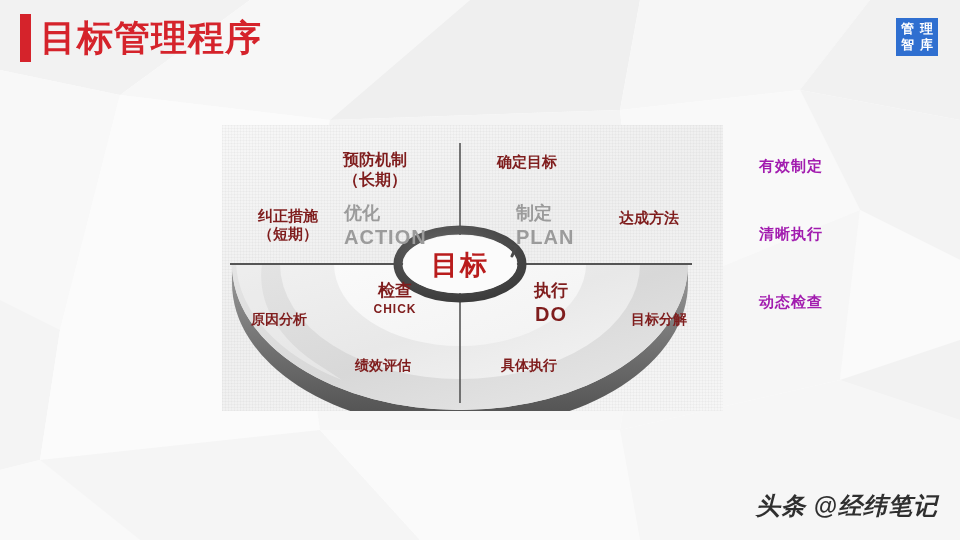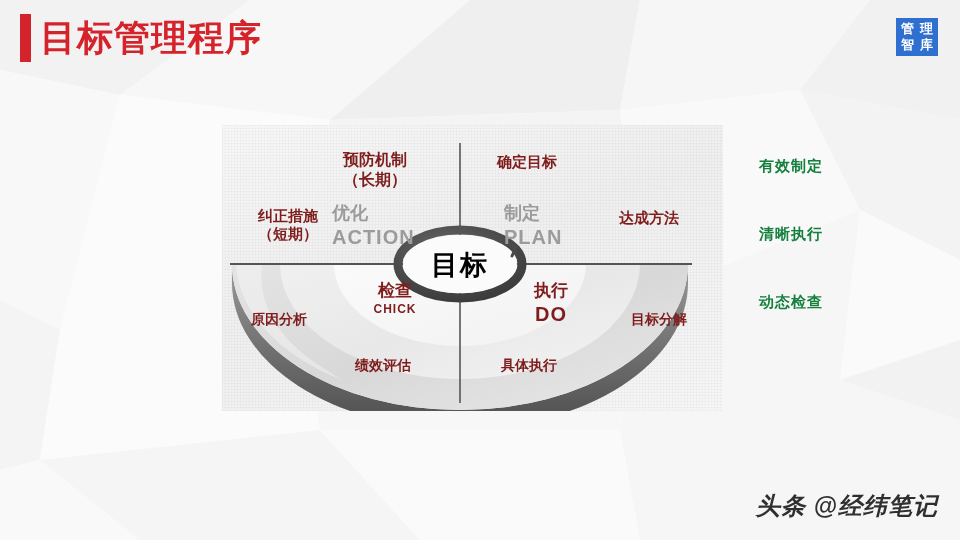--- a/index.html
+++ b/index.html
@@ -57,30 +57,30 @@
   }
   .diagram svg{position:absolute;left:0;top:0;}
 
   
   .dlabel{
     position:absolute;
     color:#7f1d1d;font-weight:bold;
     text-align:center;white-space:nowrap;
     line-height:1.22;
   }
-  .dlabel.soft{color:#9b9b9b;font-weight:bold;}
+  .dlabel.soft{color:#9b9b9b;font-weight:bold;margin-left:12px;}
   .dlabel.center{
-    color:#000000;font-weight:bold;letter-spacing:2px;
+    color:#b91c1c;font-weight:bold;letter-spacing:2px;
   }
 
   
   .keywords{position:absolute;left:735px;top:125px;width:112px;height:286px;}
   .kw{
     position:absolute;width:112px;text-align:center;
-    color:#15803d;font-size:15px;font-weight:bold;letter-spacing:1px;
+    color:#a21caf;font-size:15px;font-weight:bold;letter-spacing:1px;
     white-space:nowrap;
   }
 
   
   .watermark{
     position:absolute;right:22px;bottom:18px;
     color:#1f1f1f;font-size:24px;font-weight:bold;
     letter-spacing:1px;white-space:nowrap;
     font-style:italic;
     opacity:.92;

